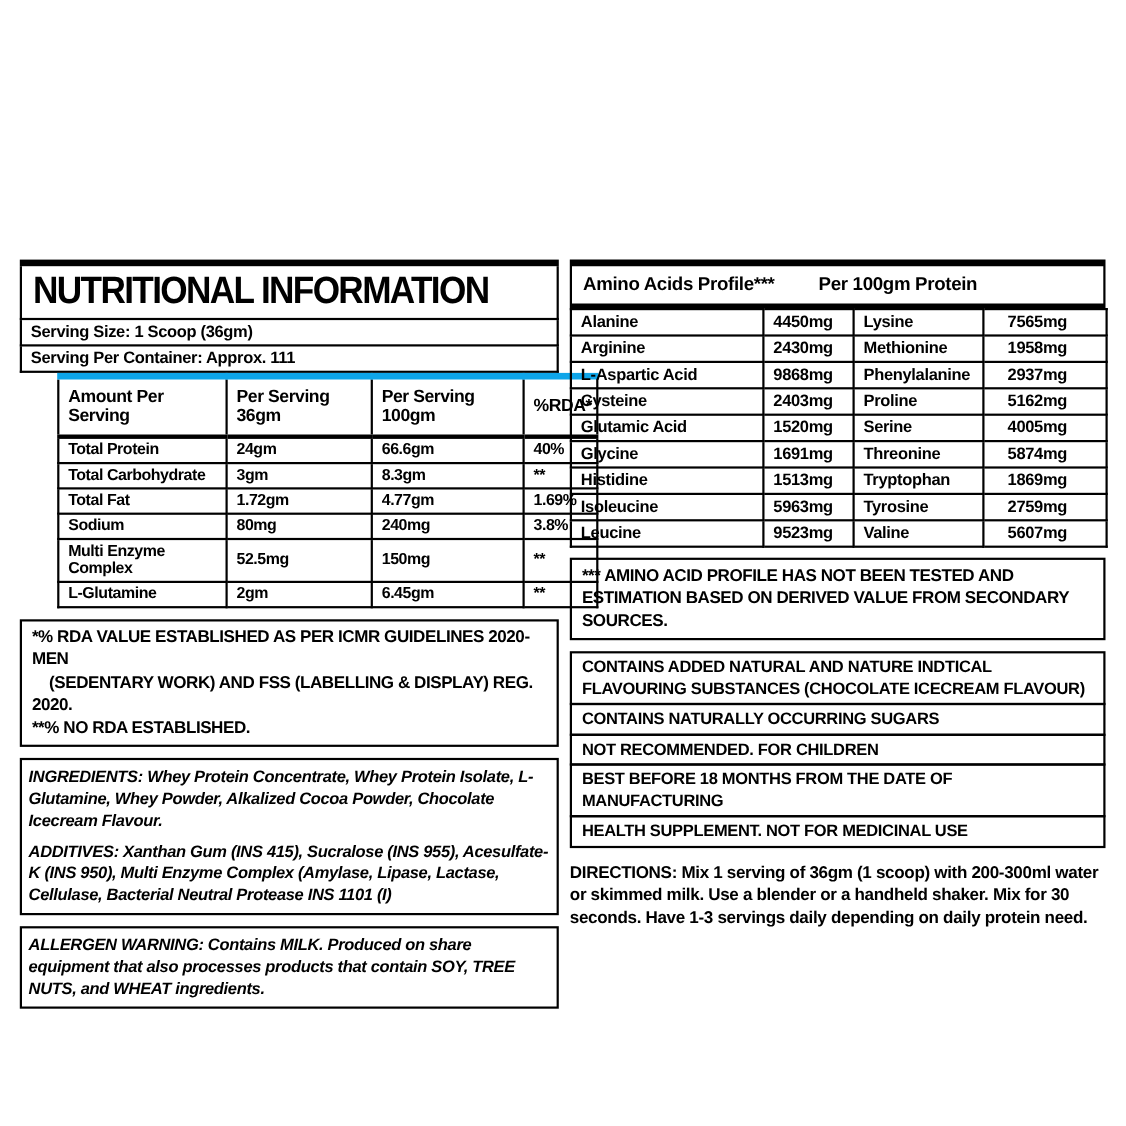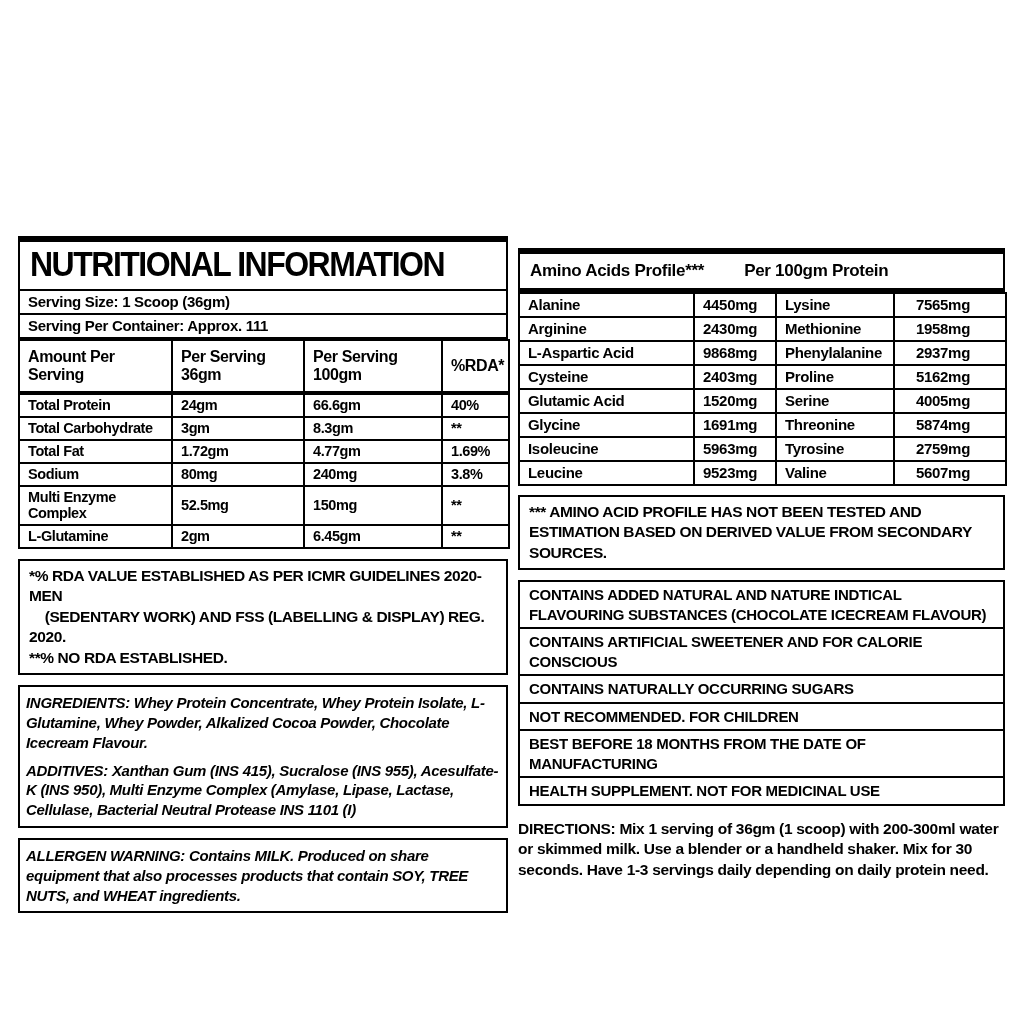--- a/index.html
+++ b/index.html
@@ -1,29 +1,29 @@
 <!DOCTYPE html>
 <html><head>
 <meta charset="utf-8">
 <style>
   html,body{margin:0;padding:0;background:#ffffff;width:1024px;height:1024px;
     font-family:"Liberation Sans","DejaVu Sans",sans-serif;color:#000;}
   *{box-sizing:border-box;}
   .col{position:absolute;font-weight:700;}
   .col-left{left:18px;top:236px;width:490px;}
-  .col-right{left:518px;top:248px;width:487px;}
+  .col-right{left:518px;top:236px;width:487px;}
   .bar{height:6px;background:#000;}
   .box{border:2px solid #000;}
   .title-box{border-top:none;padding:4px 10px 6px 10px;}
   .title{font-size:32px;font-weight:700;letter-spacing:-1.5px;font-stretch:condensed;
     transform:scaleY(1.08);transform-origin:left center;white-space:nowrap;}
   .serving-row{border:2px solid #000;border-top:none;padding:2px 8px 3px 8px;
     font-size:15px;letter-spacing:-0.3px;}
   table{border-collapse:collapse;width:100%;table-layout:fixed;}
-  .ntable{border-top:1px solid #0ea5e9;}
+  .ntable{border-top:6px solid #0ea5e9;margin-left:34px;}
   .ntable th{border:2px solid #000;border-bottom:4px solid #000;text-align:left;
     padding:7px 8px;font-size:16px;letter-spacing:-0.4px;}
   .ntable td{border:2px solid #000;padding:2px 8px 3px 8px;font-size:14.5px;letter-spacing:-0.4px;}
   .atable td{border:2px solid #000;padding:2px 22px 3px 8px;font-size:15px;letter-spacing:-0.3px;}
   .atable td.val{text-align:center;}
   .amino-head{border:2px solid #000;border-top:6px solid #000;border-bottom:4px solid #000;
     display:flex;align-items:center;padding:7px 10px;font-size:17px;letter-spacing:-0.3px;}
   .amino-head .sub{margin-left:40px;}
   .note-box{border:2px solid #000;margin-top:9px;padding:5px 9px;font-size:15.5px;
     letter-spacing:-0.4px;line-height:1.32;}
@@ -160,39 +160,44 @@
       <td>Serine</td>
       <td class="val">4005mg</td>
     </tr>
     <tr>
       <td>Glycine</td>
       <td class="val">1691mg</td>
       <td>Threonine</td>
       <td class="val">5874mg</td>
     </tr>
     <tr>
+      <td>Histidine</td>
+      <td class="val">1513mg</td>
+      <td>Tryptophan</td>
+      <td class="val">1869mg</td>
+    </tr>
+    <tr>
       <td>Isoleucine</td>
       <td class="val">5963mg</td>
       <td>Tyrosine</td>
       <td class="val">2759mg</td>
     </tr>
     <tr>
       <td>Leucine</td>
       <td class="val">9523mg</td>
       <td>Valine</td>
       <td class="val">5607mg</td>
     </tr>
   </tbody>
     </table>
 
   <div class="note-box">*** AMINO ACID PROFILE HAS NOT BEEN TESTED AND ESTIMATION BASED ON DERIVED VALUE FROM SECONDARY SOURCES.</div>
 
   <div class="claims">
     <div class="claim">CONTAINS ADDED NATURAL AND NATURE INDTICAL FLAVOURING SUBSTANCES (CHOCOLATE ICECREAM FLAVOUR)</div>
-    <div class="claim">CONTAINS ARTIFICIAL SWEETENER AND FOR CALORIE CONSCIOUS</div>
     <div class="claim">CONTAINS NATURALLY OCCURRING SUGARS</div>
     <div class="claim">NOT RECOMMENDED. FOR CHILDREN</div>
     <div class="claim">BEST BEFORE 18 MONTHS FROM THE DATE OF MANUFACTURING</div>
     <div class="claim">HEALTH SUPPLEMENT. NOT FOR MEDICINAL USE</div>
   </div>
 
   <div class="directions"><b>DIRECTIONS:</b><span> Mix 1 serving of 36gm (1 scoop) with 200-300ml water or skimmed milk. Use a blender or a handheld shaker. Mix for 30 seconds. Have 1-3 servings daily depending on daily protein need.</span></div>
 </div>
 
 </body></html>

